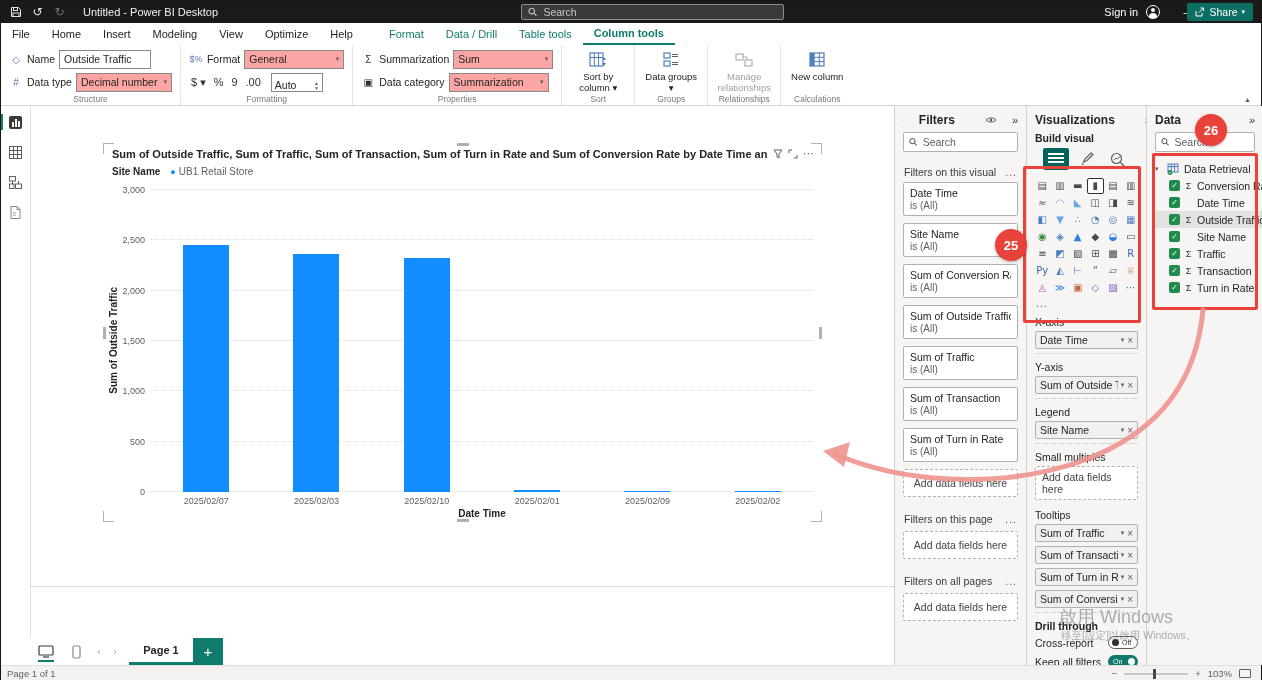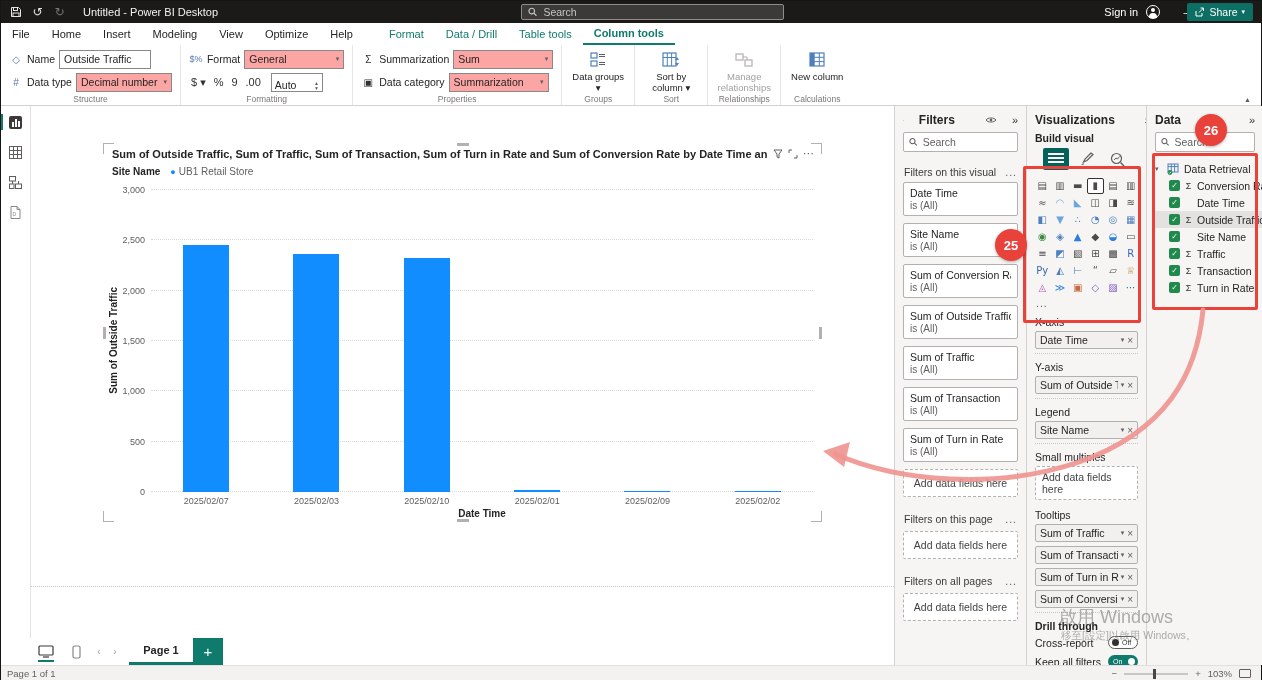--- a/index.html
+++ b/index.html
@@ -305,44 +305,44 @@
         <div class="rsel" style="width:100px">
             <span class="sv">Summarization</span>
             <span class="ra">▾</span>
           </div>
       </div>
       <div class="rgl">Properties</div>
     </div>
     <div class="rgroup">
       <div class="bigbtn">
         <svg width="20" height="18" viewBox="0 0 20 18">
+            <rect x="2" y="2" width="13" height="13" fill="none" stroke="#4e7fbe" stroke-width="1.2"></rect>
+            <line x1="2" y1="6.5" x2="15" y2="6.5" stroke="#4e7fbe"></line>
+            <line x1="6.3" y1="2" x2="6.3" y2="15" stroke="#4e7fbe"></line>
+            <line x1="10.6" y1="2" x2="10.6" y2="15" stroke="#4e7fbe"></line>
+            <path d="M16 6l2 3h-4z" fill="#4e7fbe"></path>
+            <path d="M18 15l-2-3h4z" fill="#4e7fbe" transform="translate(-2 0)"></path>
+          </svg>
+        <span>Sort by column ▾</span>
+      </div>
+      <div class="rgl">Sort</div>
+    </div>
+    <div class="rgroup">
+      <div class="bigbtn">
+        <svg width="20" height="18" viewBox="0 0 20 18">
             <rect x="3" y="2" width="6" height="5" fill="none" stroke="#4e7fbe" stroke-width="1.2"></rect>
             <rect x="3" y="10" width="6" height="5" fill="none" stroke="#4e7fbe" stroke-width="1.2"></rect>
             <line x1="11" y1="3.5" x2="17" y2="3.5" stroke="#605e5c"></line>
             <line x1="11" y1="5.5" x2="17" y2="5.5" stroke="#605e5c"></line>
             <line x1="11" y1="11.5" x2="17" y2="11.5" stroke="#605e5c"></line>
             <line x1="11" y1="13.5" x2="17" y2="13.5" stroke="#605e5c"></line>
           </svg>
         <span>Data groups ▾</span>
       </div>
       <div class="rgl">Groups</div>
-    </div>
-    <div class="rgroup">
-      <div class="bigbtn">
-        <svg width="20" height="18" viewBox="0 0 20 18">
-            <rect x="2" y="2" width="13" height="13" fill="none" stroke="#4e7fbe" stroke-width="1.2"></rect>
-            <line x1="2" y1="6.5" x2="15" y2="6.5" stroke="#4e7fbe"></line>
-            <line x1="6.3" y1="2" x2="6.3" y2="15" stroke="#4e7fbe"></line>
-            <line x1="10.6" y1="2" x2="10.6" y2="15" stroke="#4e7fbe"></line>
-            <path d="M16 6l2 3h-4z" fill="#4e7fbe"></path>
-            <path d="M18 15l-2-3h4z" fill="#4e7fbe" transform="translate(-2 0)"></path>
-          </svg>
-        <span>Sort by column ▾</span>
-      </div>
-      <div class="rgl">Sort</div>
     </div>
     <div class="rgroup">
       <div class="bigbtn dis">
         <svg width="20" height="18" viewBox="0 0 20 18">
             <rect x="2" y="3" width="7" height="6" fill="none" stroke="#b3b0ad" stroke-width="1.2"></rect>
             <rect x="11" y="9" width="7" height="6" fill="none" stroke="#b3b0ad" stroke-width="1.2"></rect>
             <path d="M9 6h4v3" fill="none" stroke="#b3b0ad"></path>
           </svg>
         <span>Manage relationships</span>
       </div>

